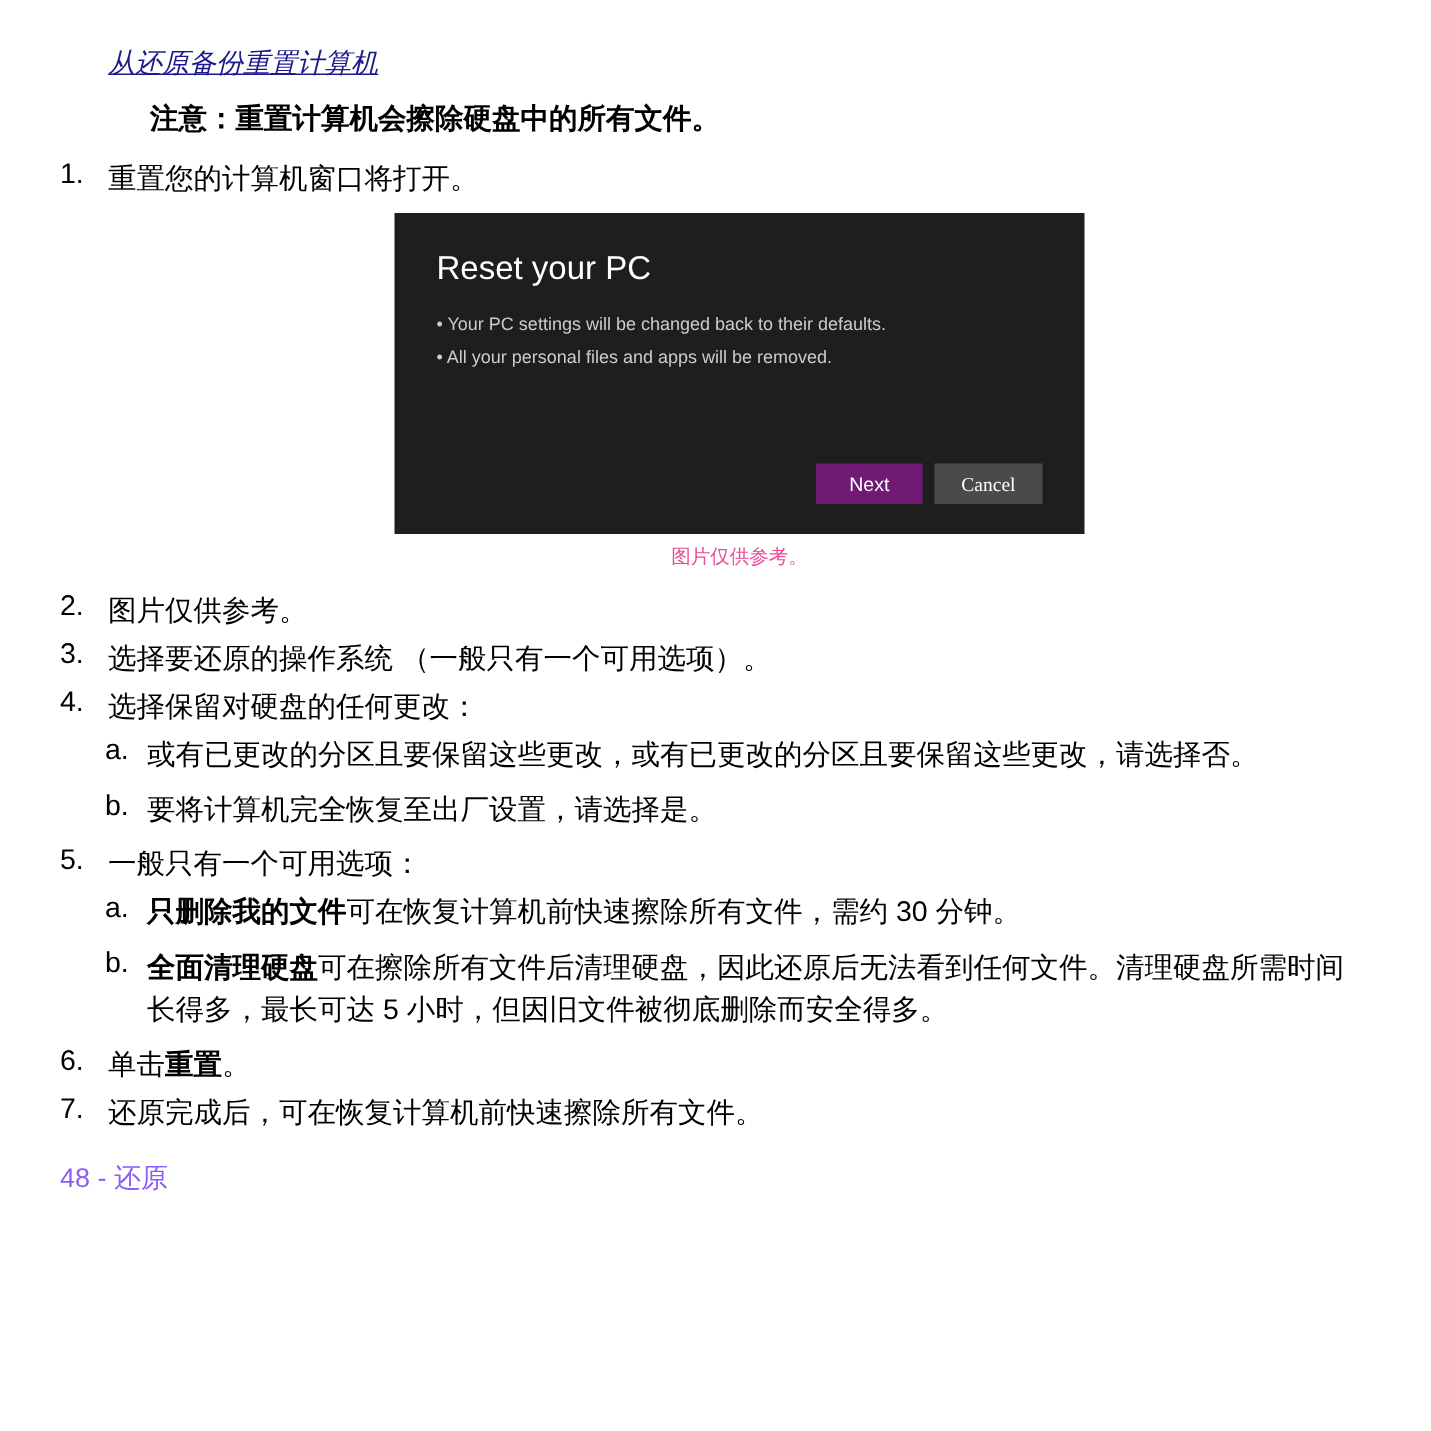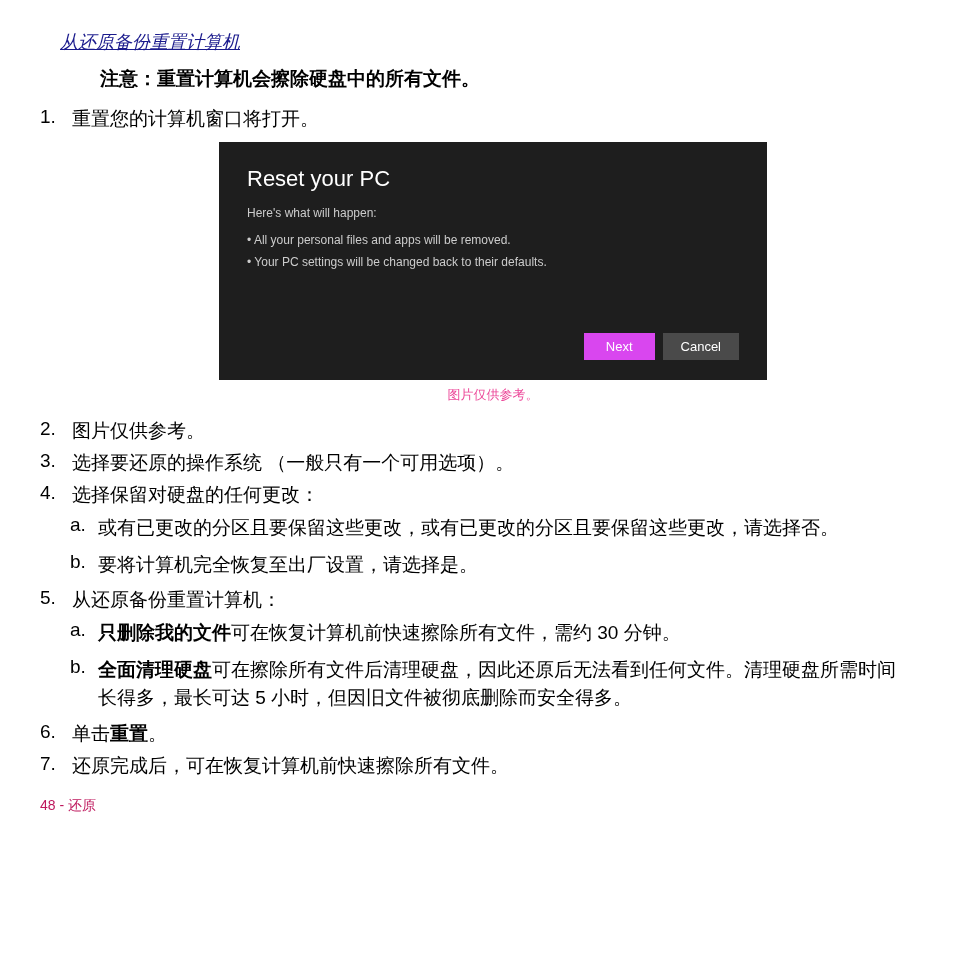--- a/index.html
+++ b/index.html
@@ -12,21 +12,21 @@
       color: #000;
       padding: 30px 40px 30px 40px;
     }
 
     .page-title {
       font-size: 18px;
       color: #1a1a8c;
       text-decoration: underline;
       font-style: italic;
       margin-bottom: 12px;
-      margin-left: 20px;
+      margin-left: 32px;
     }
 
     .warning-note {
       font-size: 19px;
       font-weight: bold;
       margin-bottom: 14px;
       margin-left: 60px;
     }
 
     .steps-list {
@@ -53,21 +53,21 @@
     
     .screenshot-wrapper {
       display: flex;
       flex-direction: column;
       align-items: center;
       margin: 10px 0 14px 0;
       margin-left: 32px;
     }
 
     .screenshot-box {
-      width: 548px;
+      width: 460px;
       background: #1e1e1e;
       color: #fff;
       padding: 24px 28px 20px 28px;
       position: relative;
     }
 
     .screenshot-title {
       font-size: 22px;
       font-weight: 300;
       margin-bottom: 14px;
@@ -96,37 +96,37 @@
     }
 
     .screenshot-buttons {
       display: flex;
       justify-content: flex-end;
       gap: 8px;
       margin-top: 10px;
     }
 
     .btn-next {
-      background: #d946ef;
+      background: #701a75;
       color: #fff;
       border: none;
       padding: 6px 22px;
       font-size: 13px;
       cursor: pointer;
       font-family: "Segoe UI", Arial, sans-serif;
     }
 
     .btn-cancel {
       background: #4a4a4a;
       color: #fff;
       border: none;
       padding: 4px 18px;
       font-size: 13px;
       cursor: pointer;
-      font-family: Liberation Sans, sans-serif;
+      font-family: Liberation Serif, serif;
     }
 
     .screenshot-caption {
       font-size: 13px;
       color: #ec4899;
       margin-top: 6px;
       font-style: normal;
     }
 
     
@@ -148,22 +148,22 @@
       font-size: 19px;
     }
 
     .sub-step-text {
       font-size: 19px;
       flex: 1;
       line-height: 1.5;
     }
 
     .footer-label {
-      font-size: 14px;
-      color: #be185d;
+      font-size: 18px;
+      color: #8b5cf6;
       margin-top: 18px;
     }
 
     .step-block {
       margin-bottom: 6px;
     }
 
     .step-row {
       display: flex;
       align-items: flex-start;
@@ -180,24 +180,23 @@
 
   <div class="step-block">
     <div class="step-row">
       <span class="step-number">1.</span>
       <span class="step-text">重置您的计算机窗口将打开。</span>
     </div>
 
     <div class="screenshot-wrapper">
       <div class="screenshot-box">
         <div class="screenshot-title">Reset your PC</div>
-        <div class="screenshot-subtitle">Here's what will happen:</div>
         <ul class="screenshot-bullets">
+          <li>Your PC settings will be changed back to their defaults.</li>
           <li>All your personal files and apps will be removed.</li>
-          <li>Your PC settings will be changed back to their defaults.</li>
         </ul>
         <div class="screenshot-buttons">
           <button class="btn-next">Next</button>
           <button class="btn-cancel">Cancel</button>
         </div>
       </div>
       <div class="screenshot-caption">图片仅供参考。</div>
     </div>
   </div>
 
@@ -229,21 +228,21 @@
       <li class="sub-step-item">
         <span class="sub-step-label">b.</span>
         <span class="sub-step-text">要将计算机完全恢复至出厂设置，请选择是。</span>
       </li>
     </ul>
   </div>
 
   <div class="step-block">
     <div class="step-row">
       <span class="step-number">5.</span>
-      <span class="step-text">从还原备份重置计算机：</span>
+      <span class="step-text">一般只有一个可用选项：</span>
     </div>
 
     <ul class="sub-steps">
       <li class="sub-step-item">
         <span class="sub-step-label">a.</span>
         <span class="sub-step-text"><strong>只删除我的文件</strong><span>可在恢复计算机前快速擦除所有文件，需约 30 分钟。</span></span>
       </li>
       <li class="sub-step-item">
         <span class="sub-step-label">b.</span>
         <span class="sub-step-text"><strong>全面清理硬盘</strong><span>可在擦除所有文件后清理硬盘，因此还原后无法看到任何文件。清理硬盘所需时间长得多，最长可达 5 小时，但因旧文件被彻底删除而安全得多。</span></span>

